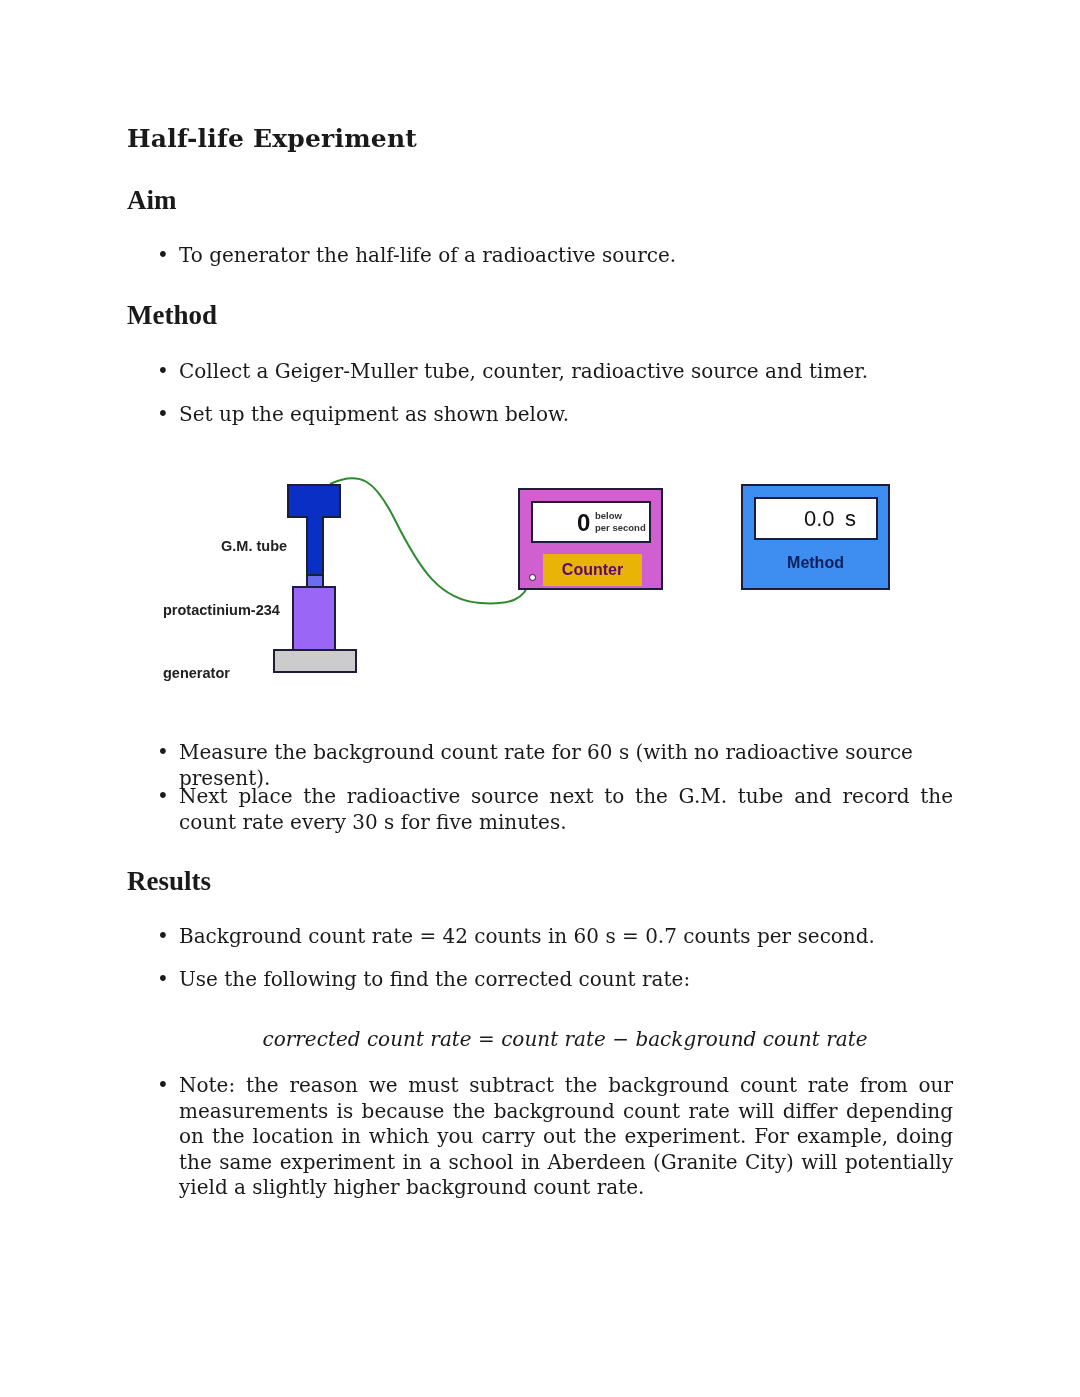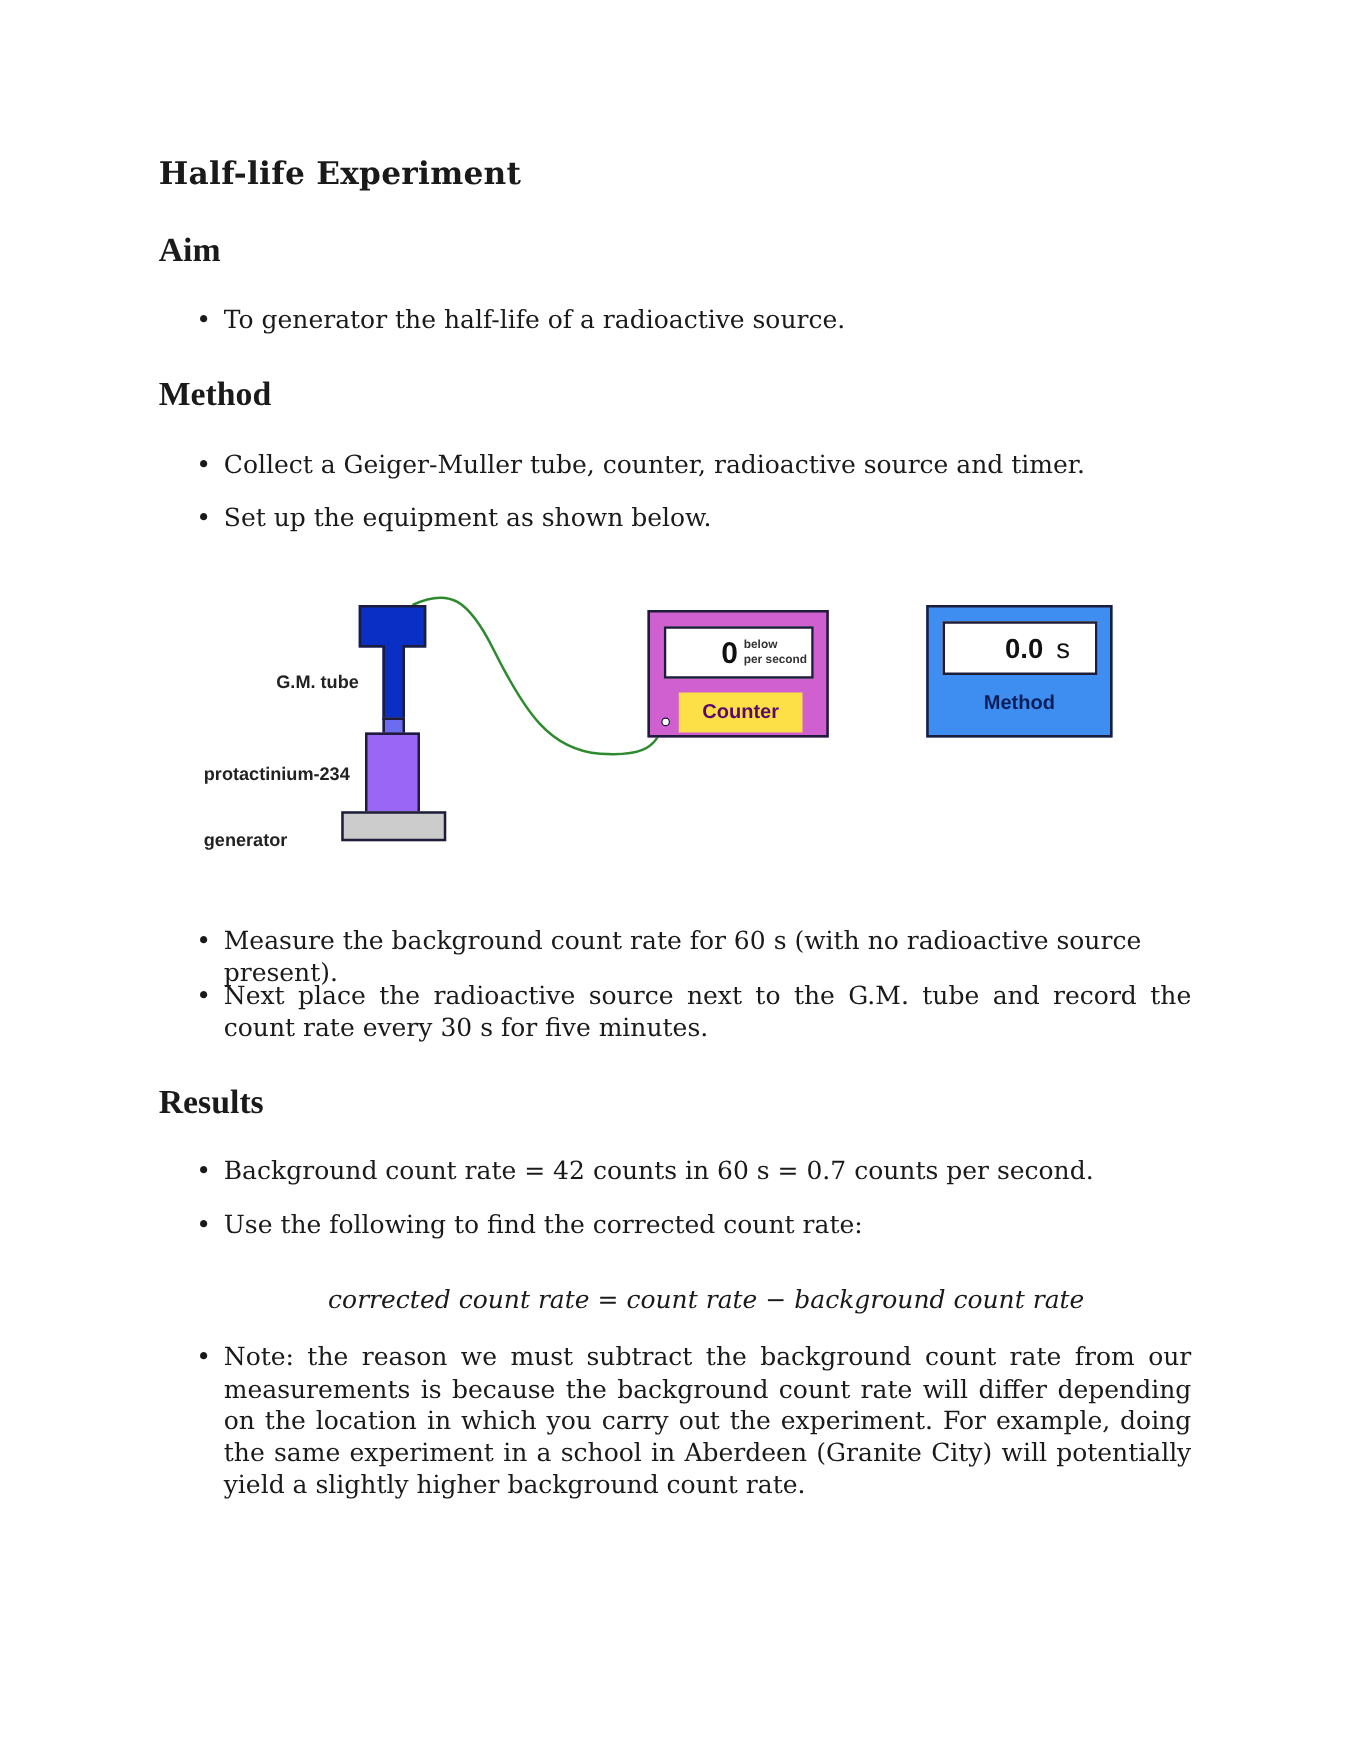--- a/index.html
+++ b/index.html
@@ -46,36 +46,36 @@
   </svg>
 
   <div class="box" style="left:287px; top:484px; width:54px; height:34px; background:#0a2fc4;"></div>
   <div class="box" style="left:306px; top:516px; width:18px; height:60px; background:#0a2fc4; border-top:none;"></div>
   <div class="box" style="left:306px; top:574px; width:18px; height:14px; background:#6b6cf0;"></div>
 
   <div class="box" style="left:292px; top:586px; width:44px; height:65px; background:#9a66f5;"></div>
   <div class="box" style="left:273px; top:649px; width:84px; height:24px; background:#cccccc;"></div>
 
   <div class="abs diag-label" style="left:221px; top:522px;margin-top:14px;">G.M. tube</div>
-  <div class="abs diag-label" style="left:163px; top:600px;margin-top:10px;">protactinium-234</div>
+  <div class="abs diag-label" style="left:163px; top:600px;">protactinium-234</div>
   <div class="abs diag-label" style="left:163px; top:620px;margin-top:43px;">generator</div>
 
   <div class="box" style="left:518px; top:488px; width:145px; height:102px; background:#d05fd0;">
     <div class="box" style="left:11px; top:11px; width:120px; height:42px; background:#ffffff;">
       <span class="abs" style="left:44px; top:6px; font-size:24px; font-weight:bold; color:#111;">0</span>
       <span class="abs" style="left:62px; top:7px; font-size:9.5px; font-weight:bold; color:#333; line-height:12px;">below</span>
       <span class="abs" style="left:62px; top:19px; font-size:9.5px; font-weight:bold; color:#333; line-height:12px;">per second</span>
     </div>
-    <div class="abs" style="left:23px; top:64px; width:99px; height:32px; background:#fde047; text-align:center; line-height:32px; font-size:16px; font-weight:bold; color:#5a0a6a;">Counter</div>
+    <div class="abs" style="left:23px; top:64px; width:99px; height:32px; background:#eab308; text-align:center; line-height:32px; font-size:16px; font-weight:bold; color:#5a0a6a;">Counter</div>
     <div class="abs" style="left:9px; top:84px; width:5px; height:5px; border:1.5px solid #1d1d3a; border-radius:50%; background:#fff;"></div>
   </div>
 
   <div class="box" style="left:741px; top:484px; width:149px; height:106px; background:#3d8ef0;">
     <div class="box" style="left:11px; top:11px; width:124px; height:43px; background:#ffffff;">
-      <span class="abs" style="left:48px; top:7px; font-size:22px; font-weight:bold; color:#111;">0.0</span>
+      <span class="abs" style="left:48px; top:7px; font-size:22px; font-weight:normal; color:#111;">0.0</span>
       <span class="abs" style="left:89px; top:7px; font-size:22px; color:#111;">s</span>
     </div>
     <div class="abs" style="left:0; top:68px; width:145px; text-align:center; font-size:16px; font-weight:bold; color:#0c1e5a;">Method</div>
   </div>
 </div>
 
 <div class="bullet-row" style="top:740px;">
   <span class="dot">•</span>
   <span class="txt">Measure the background count rate for 60 s (with no radioactive source present).</span>
 </div>

